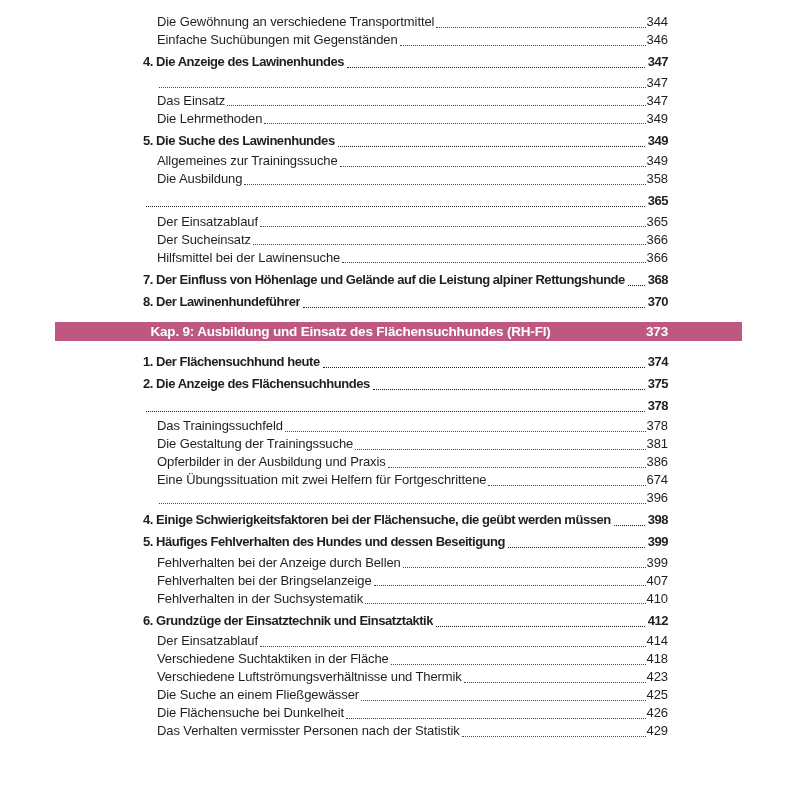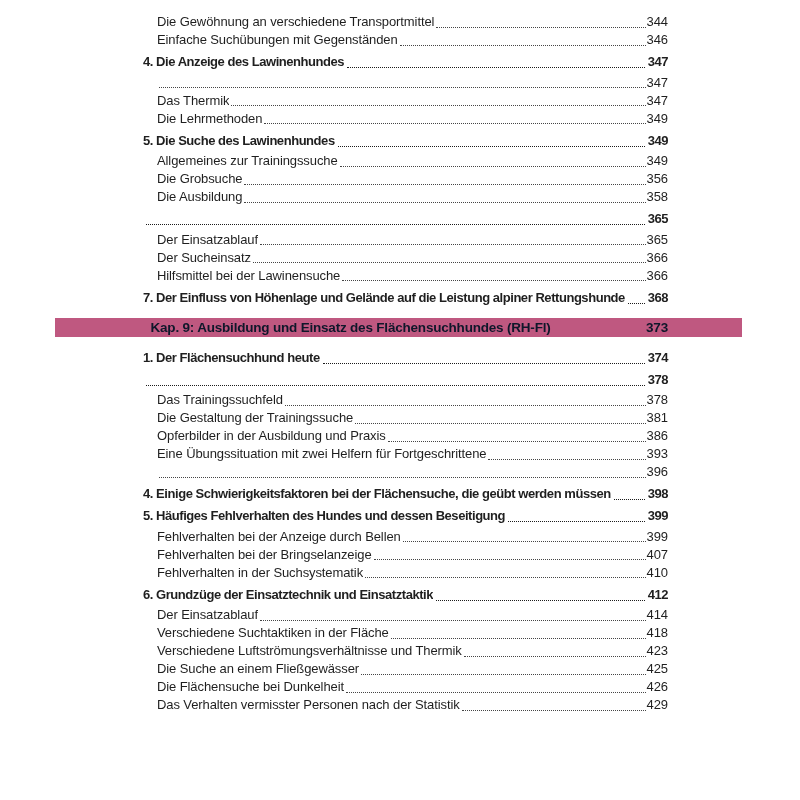--- a/index.html
+++ b/index.html
@@ -91,45 +91,40 @@
     <div class="row section">
       <span class="label">4. Die Anzeige des Lawinenhundes</span>
       <span class="leader"></span>
       <span class="page">347</span>
     </div>
     <div class="row sub">
       <span class="leader"></span>
       <span class="page">347</span>
     </div>
     <div class="row sub">
-      <span class="label">Das Thermik</span>
+      <span class="label">Das Einsatz</span>
       <span class="leader"></span>
       <span class="page">347</span>
     </div>
     <div class="row sub">
       <span class="label">Die Lehrmethoden</span>
       <span class="leader"></span>
       <span class="page">349</span>
     </div>
     <div class="row section">
       <span class="label">5. Die Suche des Lawinenhundes</span>
       <span class="leader"></span>
       <span class="page">349</span>
     </div>
     <div class="row sub">
       <span class="label">Allgemeines zur Trainingssuche</span>
       <span class="leader"></span>
       <span class="page">349</span>
     </div>
     <div class="row sub">
-      <span class="label">Die Grobsuche</span>
-      <span class="leader"></span>
-      <span class="page">356</span>
-    </div>
-    <div class="row sub">
       <span class="label">Die Ausbildung</span>
       <span class="leader"></span>
       <span class="page">358</span>
     </div>
     <div class="row section">
       <span class="leader"></span>
       <span class="page">365</span>
     </div>
     <div class="row sub">
       <span class="label">Der Einsatzablauf</span>
@@ -144,30 +139,40 @@
     <div class="row sub">
       <span class="label">Hilfsmittel bei der Lawinensuche</span>
       <span class="leader"></span>
       <span class="page">366</span>
     </div>
     <div class="row section">
       <span class="label">7. Der Einfluss von Höhenlage und Gelände auf die Leistung alpiner Rettungshunde</span>
       <span class="leader"></span>
       <span class="page">368</span>
     </div>
-    <div class="chapter-bar" style="background: rgb(191, 88, 128); color: #0f172a;">
+    <div class="row section">
+      <span class="label">8. Der Lawinenhundeführer</span>
+      <span class="leader"></span>
+      <span class="page">370</span>
+    </div>
+    <div class="chapter-bar" style="background: rgb(191, 88, 128); color: #ffffff;">
       <span class="label">Kap. 9: Ausbildung und Einsatz des Flächensuchhundes (RH-Fl)</span>
       <span class="page">373</span>
     </div>
     <div class="row section">
       <span class="label">1. Der Flächensuchhund heute</span>
       <span class="leader"></span>
       <span class="page">374</span>
     </div>
     <div class="row section">
+      <span class="label">2. Die Anzeige des Flächensuchhundes</span>
+      <span class="leader"></span>
+      <span class="page">375</span>
+    </div>
+    <div class="row section">
       <span class="leader"></span>
       <span class="page">378</span>
     </div>
     <div class="row sub">
       <span class="label">Das Trainingssuchfeld</span>
       <span class="leader"></span>
       <span class="page">378</span>
     </div>
     <div class="row sub">
       <span class="label">Die Gestaltung der Trainingssuche</span>
@@ -175,21 +180,21 @@
       <span class="page">381</span>
     </div>
     <div class="row sub">
       <span class="label">Opferbilder in der Ausbildung und Praxis</span>
       <span class="leader"></span>
       <span class="page">386</span>
     </div>
     <div class="row sub">
       <span class="label">Eine Übungssituation mit zwei Helfern für Fortgeschrittene</span>
       <span class="leader"></span>
-      <span class="page">393</span>
+      <span class="page">674</span>
     </div>
     <div class="row sub">
       <span class="leader"></span>
       <span class="page">396</span>
     </div>
     <div class="row section">
       <span class="label">4. Einige Schwierigkeitsfaktoren bei der Flächensuche, die geübt werden müssen</span>
       <span class="leader"></span>
       <span class="page">398</span>
     </div>

